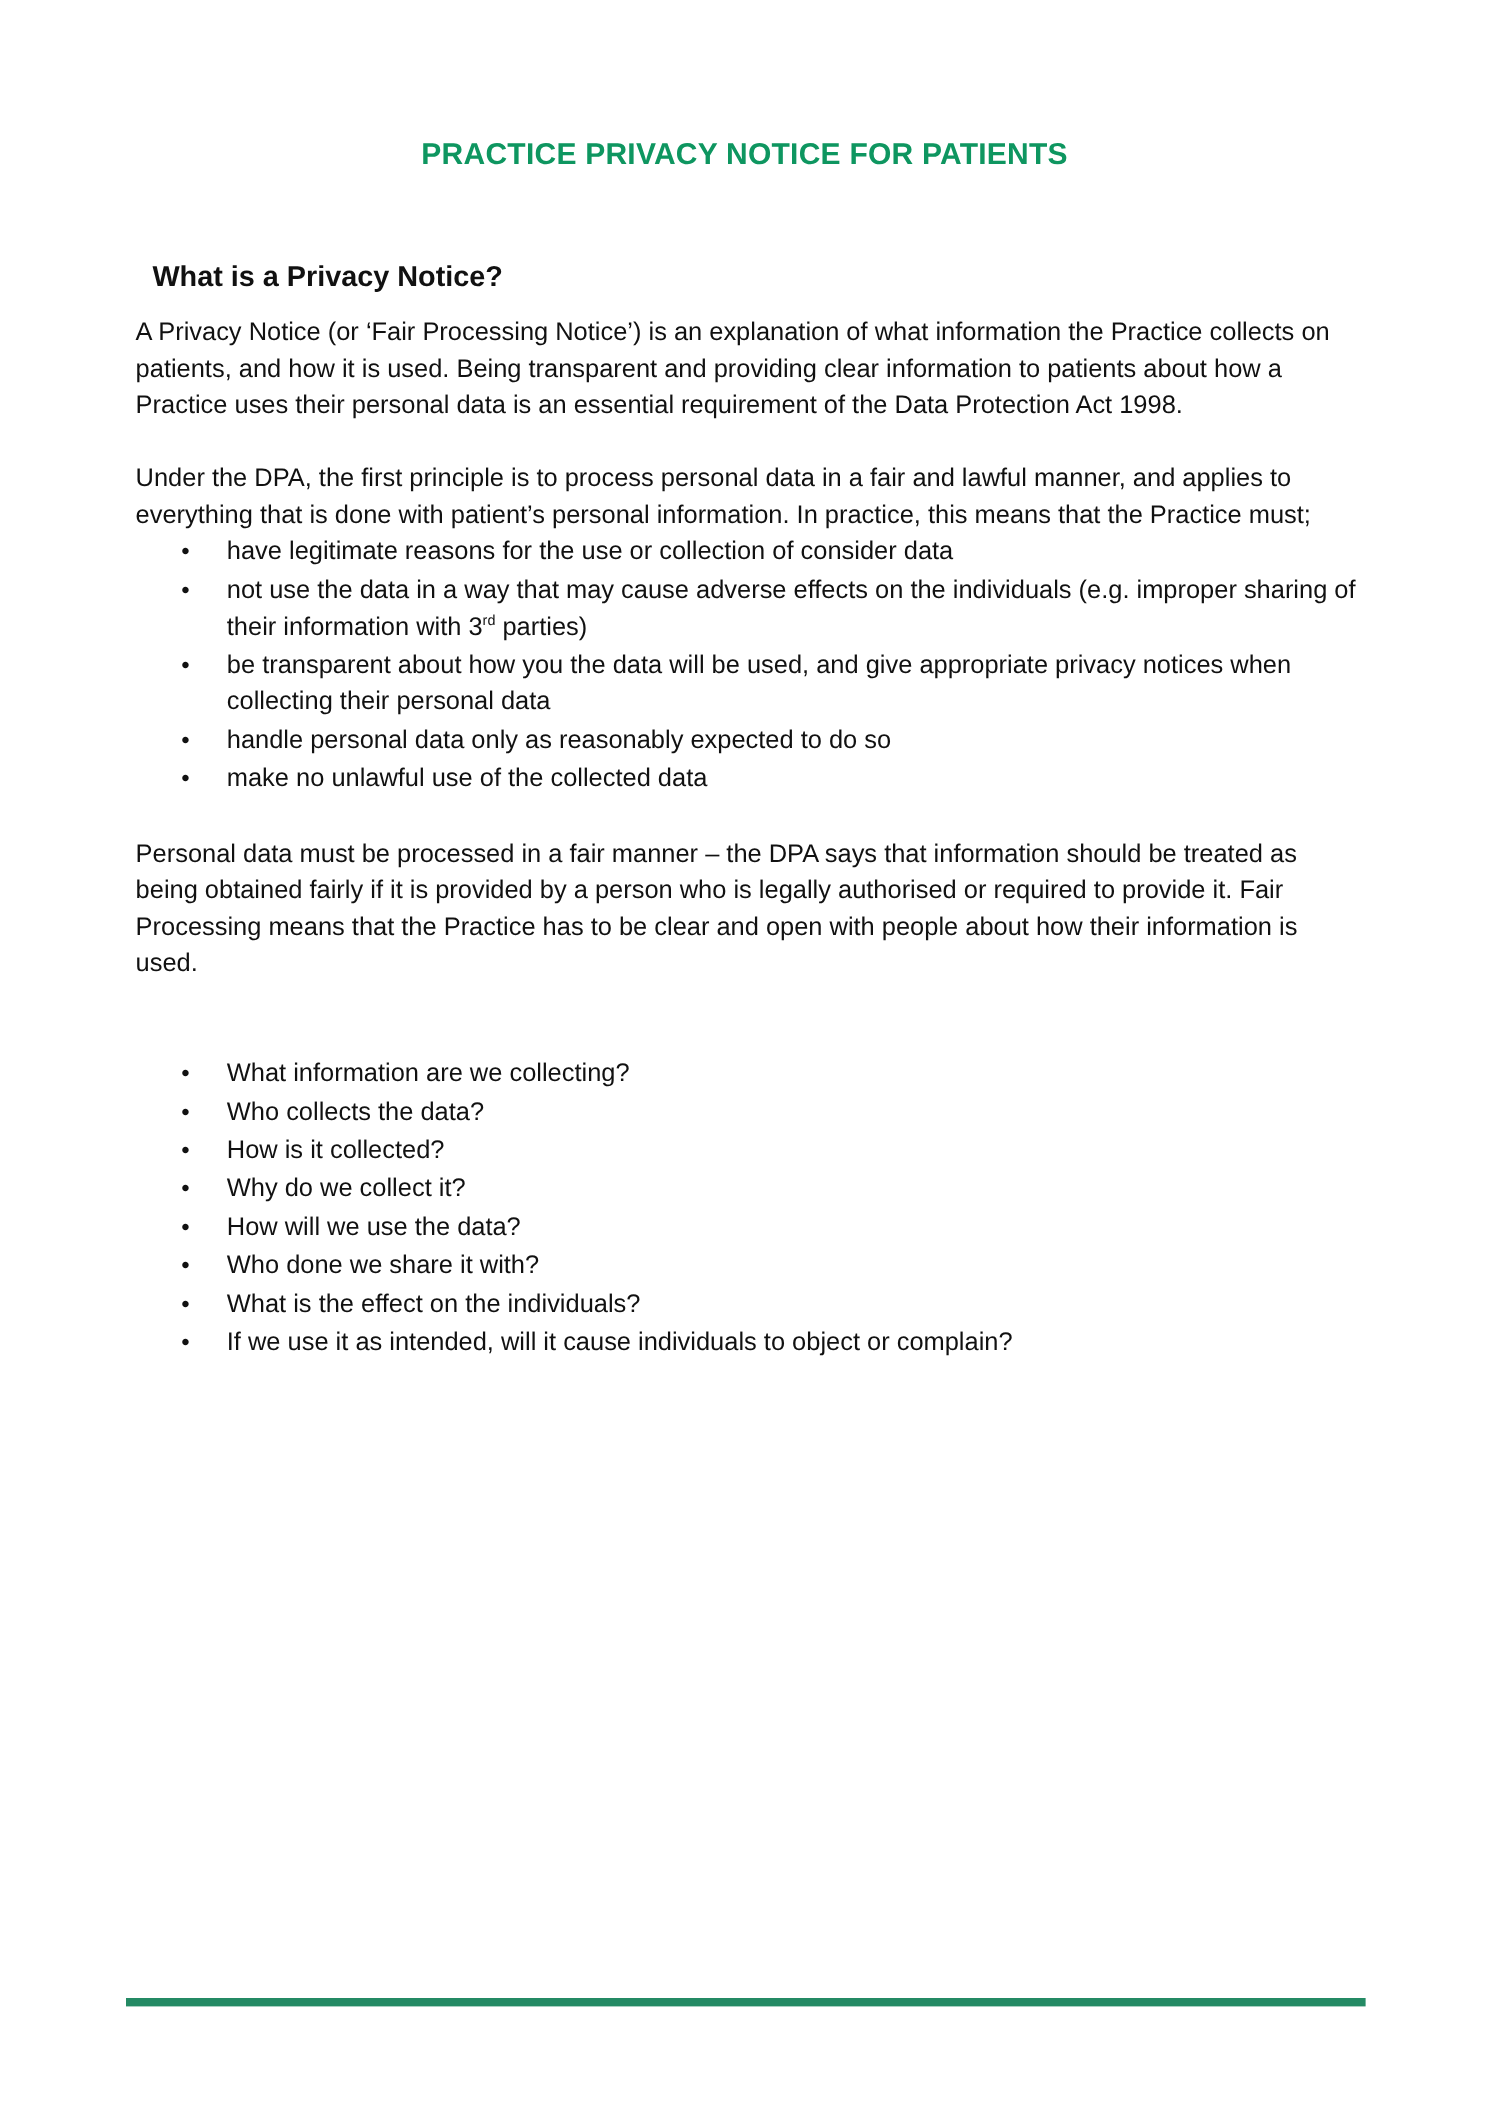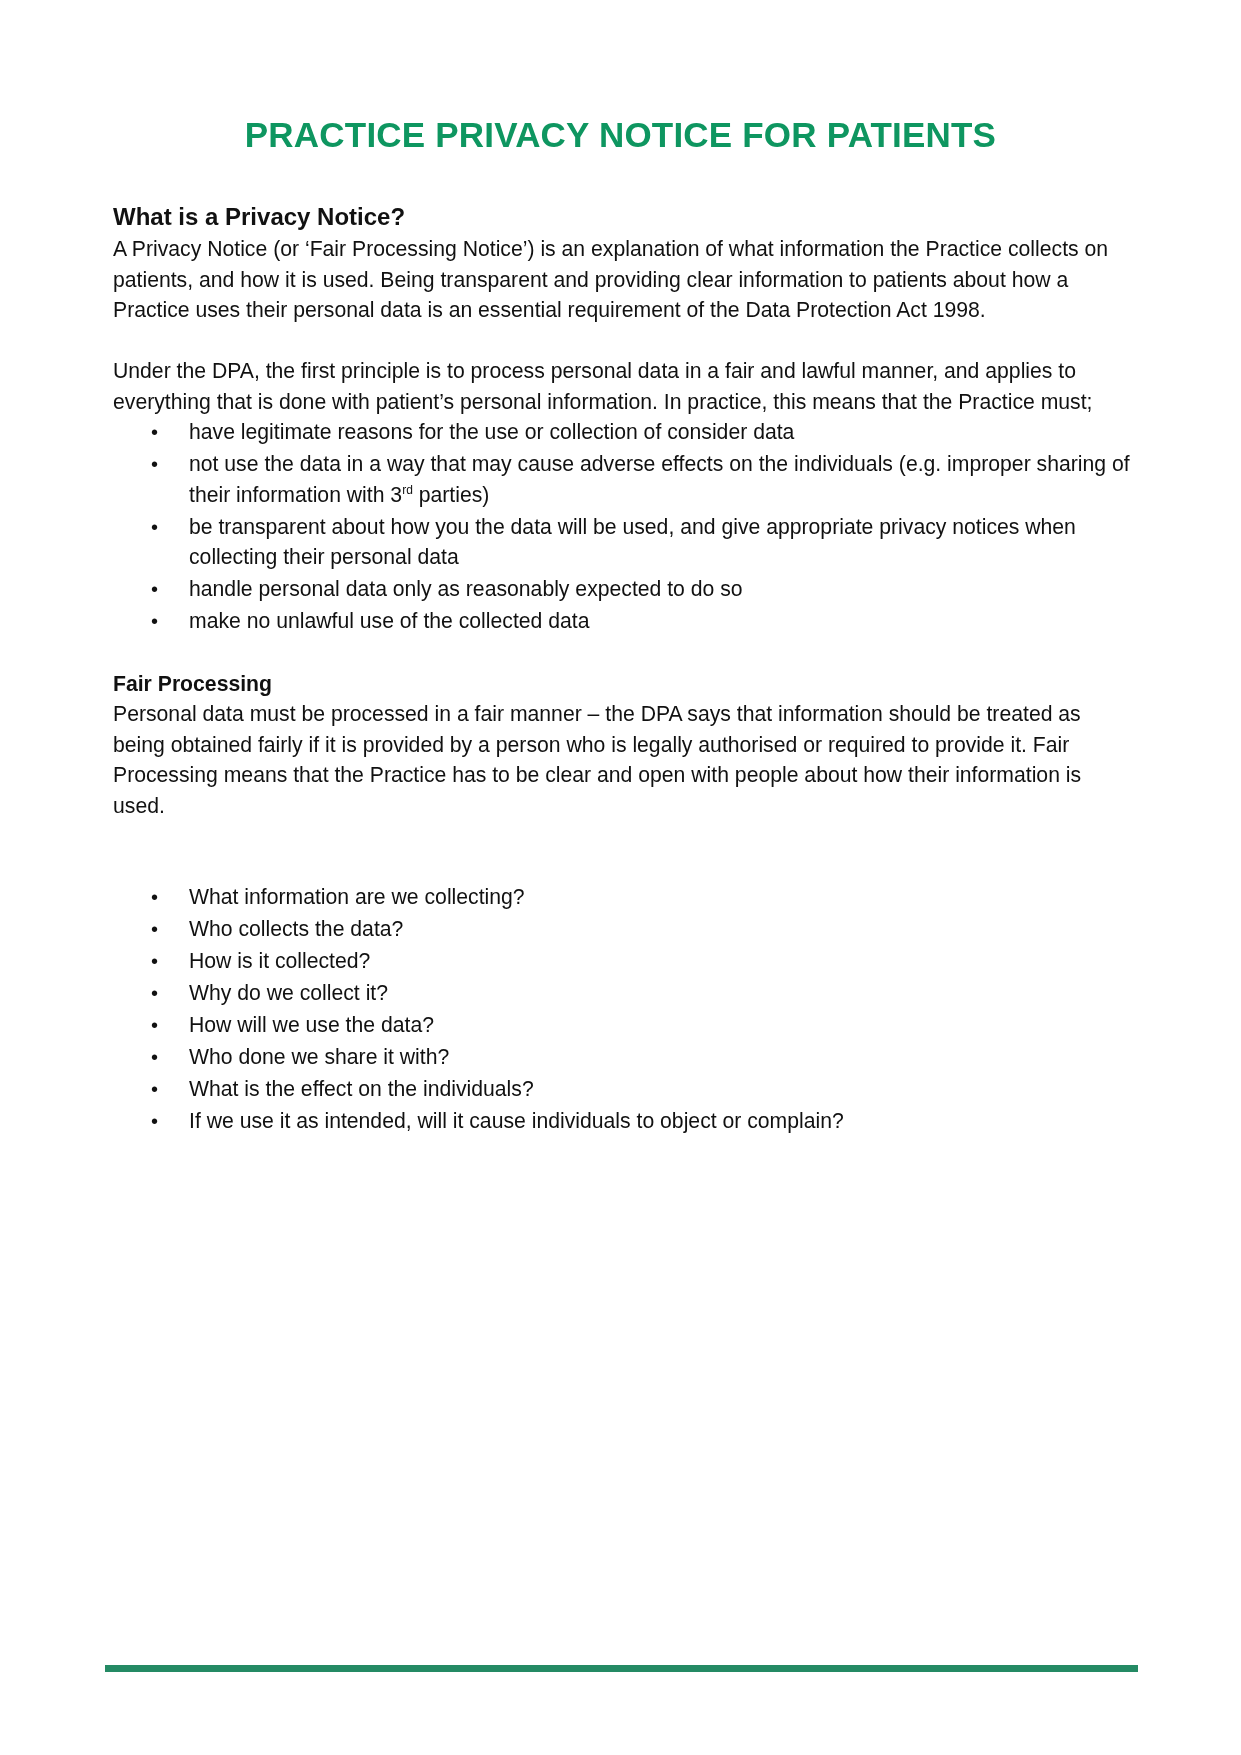--- a/index.html
+++ b/index.html
@@ -1,22 +1,22 @@
 <!DOCTYPE html>
 <html><head>
 <meta charset="utf-8">
 <style>
   html, body { margin: 0; padding: 0; background: #ffffff; }
   body { width: 1241px; height: 1755px; position: relative; overflow: hidden;
          font-family: "Liberation Sans", "DejaVu Sans", sans-serif; color: #111111; }
   .page { position: absolute; left: 0; top: 0; width: 1241px; height: 1755px; }
   .title { position: absolute; left: 0; width: 1241px; top: 115px; text-align: center;
-           font-size: 35px; font-weight: bold; color: #0e9660; letter-spacing: 0.2px; }
+           font-size: 25px; font-weight: bold; color: #0e9660; letter-spacing: 0.2px; }
   .content { position: absolute; left: 113px; top: 200px; width: 1020px; font-size: 21.2px; line-height: 30.5px; }
-  .h1 { font-size: 24px; font-weight: bold; margin: 0; line-height: 34px; }
+  .h1 { font-size: 24px; font-weight: bold; margin: 14px; line-height: 34px; }
   .h2 { font-size: 21.2px; font-weight: bold; margin: 0; line-height: 30.5px; }
   p { margin: 0; }
   .gap { height: 30.5px; }
   ul { list-style: none; margin: 0; padding: 0; }
   li { position: relative; padding-left: 76px; line-height: 30.5px; margin-bottom: 1.5px; }
   li .bullet { position: absolute; left: 38px; top: 0; font-size: 20px; }
   sup { font-size: 12px; line-height: 0; vertical-align: 8px; margin-top: 28px; }
   .footer-rule { position: absolute; left: 105px; top: 1665px; width: 1033px; height: 7px; background: #248a64; }
 </style>
 </head>
@@ -32,21 +32,20 @@
     <p>Under the DPA, the first principle is to process personal data in a fair and lawful manner, and applies to everything that is done with patient’s personal information. In practice, this means that the Practice must;</p>
     <ul>
       <li><span class="bullet">•</span><span>have legitimate reasons for the use or collection of consider data</span></li>
       <li><span class="bullet">•</span><span>not use the data in a way that may cause adverse effects on the individuals (e.g. improper sharing of their information with 3</span><sup>rd</sup><span> parties)</span></li>
       <li><span class="bullet">•</span><span>be transparent about how you the data will be used, and give appropriate privacy notices when collecting their personal data</span></li>
       <li><span class="bullet">•</span><span>handle personal data only as reasonably expected to do so</span></li>
       <li><span class="bullet">•</span><span>make no unlawful use of the collected data</span></li>
     </ul>
     <div class="gap"></div>
 
-    <div class="h2">Fair Processing</div>
     <p>Personal data must be processed in a fair manner – the DPA says that information should be treated as being obtained fairly if it is provided by a person who is legally authorised or required to provide it. Fair Processing means that the Practice has to be clear and open with people about how their information is used.</p>
     <div class="gap"></div>
     <div class="gap"></div>
     <ul>
       <li><span class="bullet">•</span><span>What information are we collecting?</span></li>
       <li><span class="bullet">•</span><span>Who collects the data?</span></li>
       <li><span class="bullet">•</span><span>How is it collected?</span></li>
       <li><span class="bullet">•</span><span>Why do we collect it?</span></li>
       <li><span class="bullet">•</span><span>How will we use the data?</span></li>
       <li><span class="bullet">•</span><span>Who done we share it with?</span></li>

